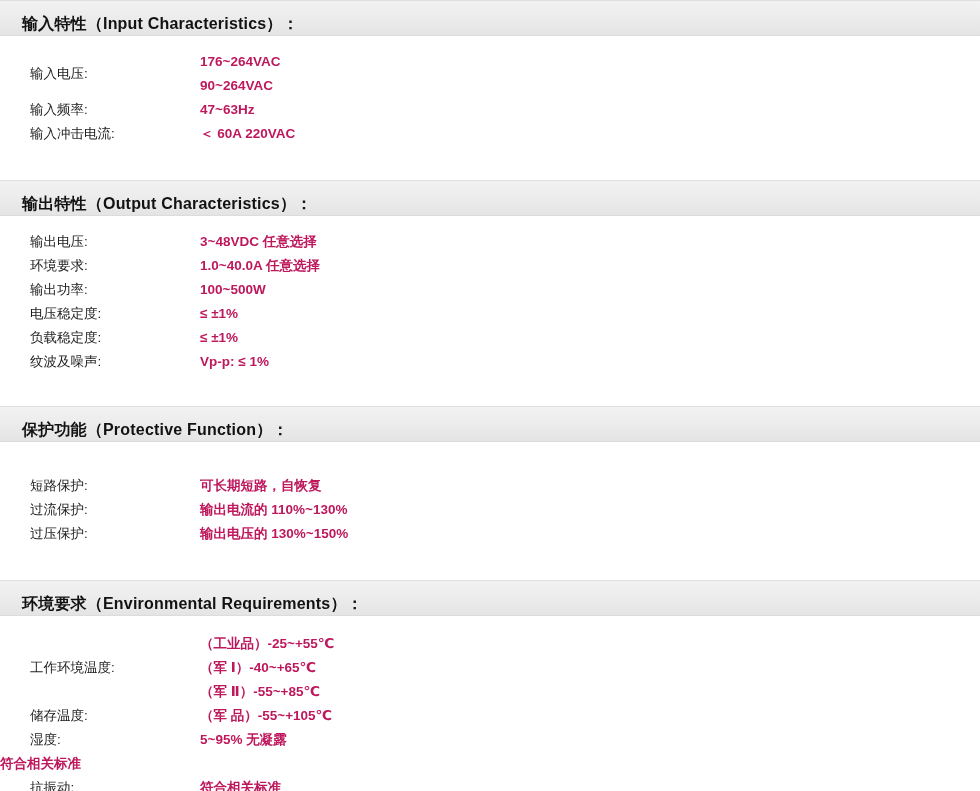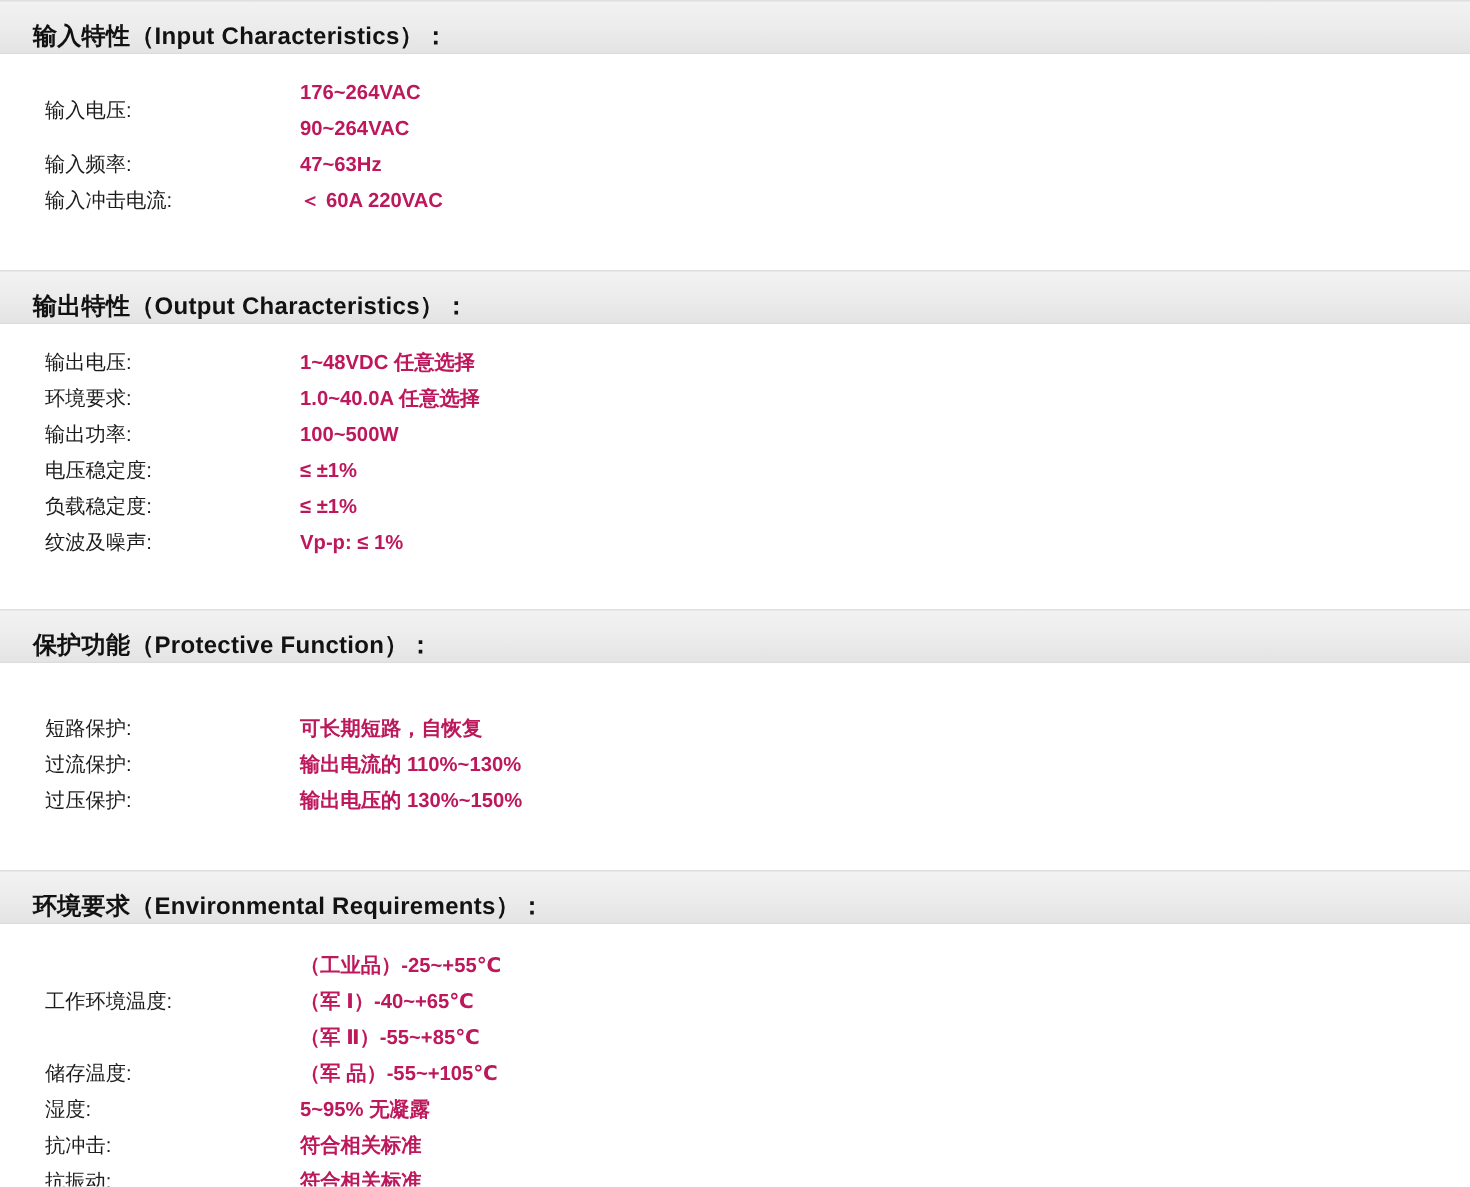--- a/index.html
+++ b/index.html
@@ -113,21 +113,21 @@
   <div class="gap-md"></div>
 
   <div class="section sp-output">
     <div class="section-header">
       <span class="section-title">输出特性（Output Characteristics）：</span>
     </div>
     <div class="rows">
       <div class="row">
         <div class="row-label">输出电压:</div>
         <div class="row-values">
-          <div class="row-value">1~48VDC 任意选择</div>
+          <div class="row-value">3~48VDC 任意选择</div>
         </div>
       </div>
       <div class="row">
         <div class="row-label">环境要求:</div>
         <div class="row-values">
           <div class="row-value">1.0~40.0A 任意选择</div>
         </div>
       </div>
       <div class="row">
         <div class="row-label">输出功率:</div>
@@ -205,21 +205,20 @@
           <div class="row-value">（军  品）-55~+105℃</div>
         </div>
       </div>
       <div class="row">
         <div class="row-label">湿度:</div>
         <div class="row-values">
           <div class="row-value">5~95% 无凝露</div>
         </div>
       </div>
       <div class="row">
-        <div class="row-label">抗冲击:</div>
         <div class="row-values">
           <div class="row-value">符合相关标准</div>
         </div>
       </div>
       <div class="row">
         <div class="row-label">抗振动:</div>
         <div class="row-values">
           <div class="row-value">符合相关标准</div>
         </div>
       </div>

